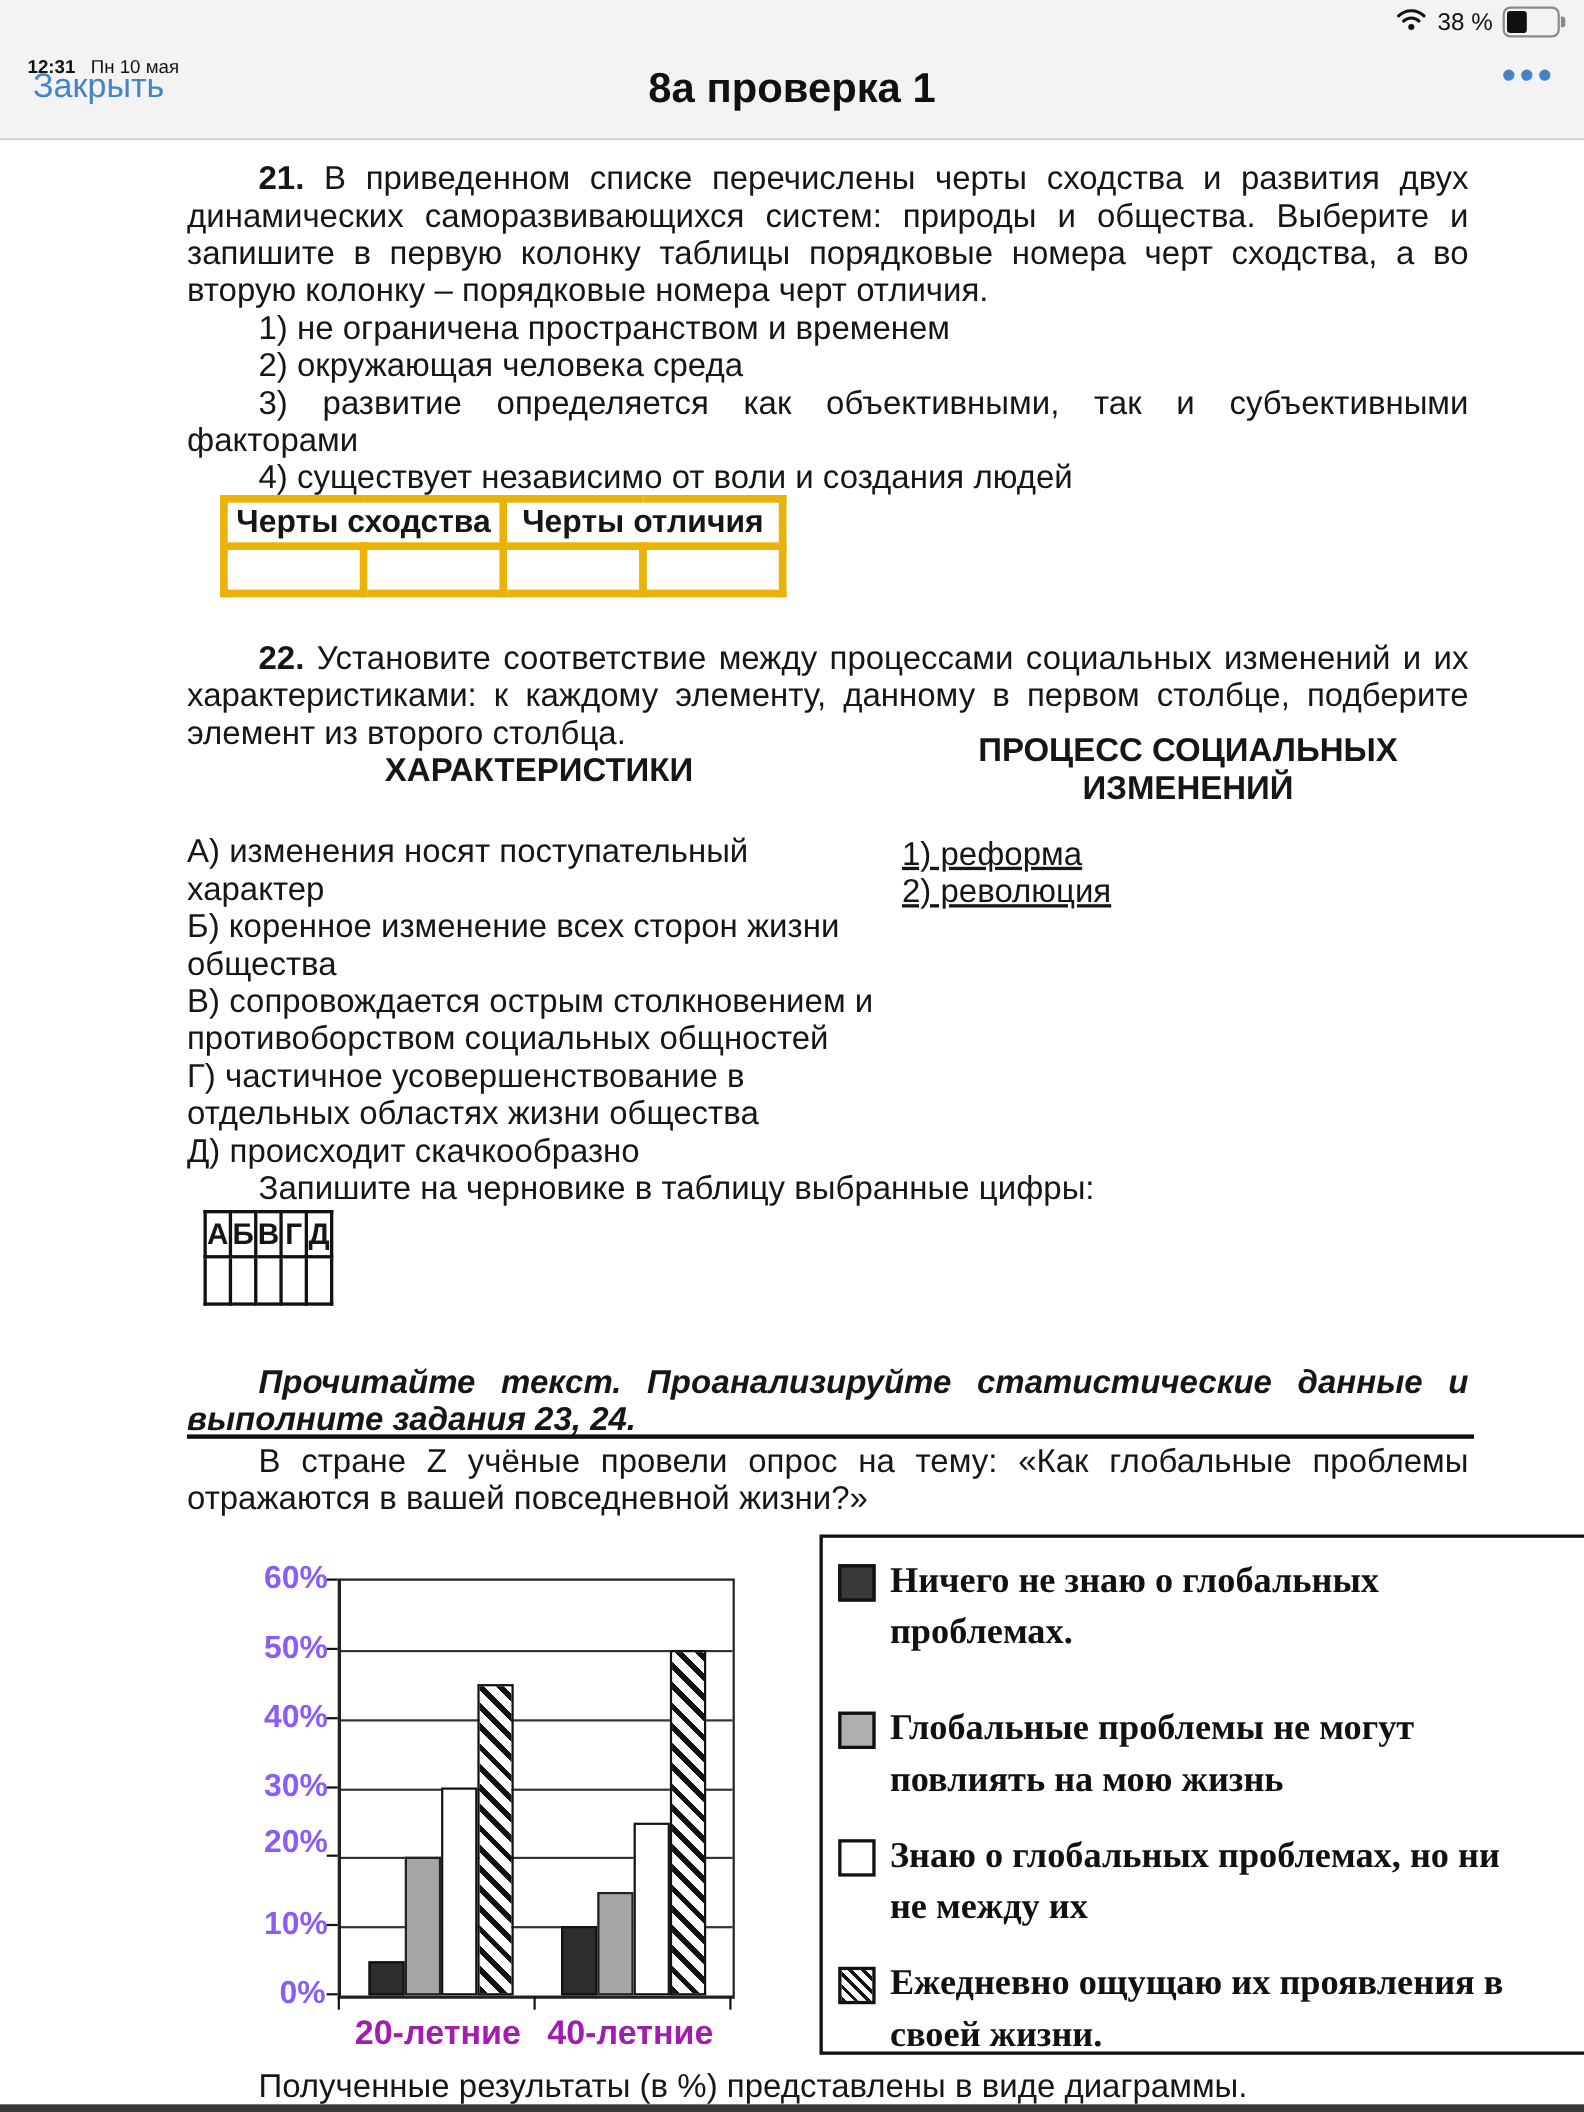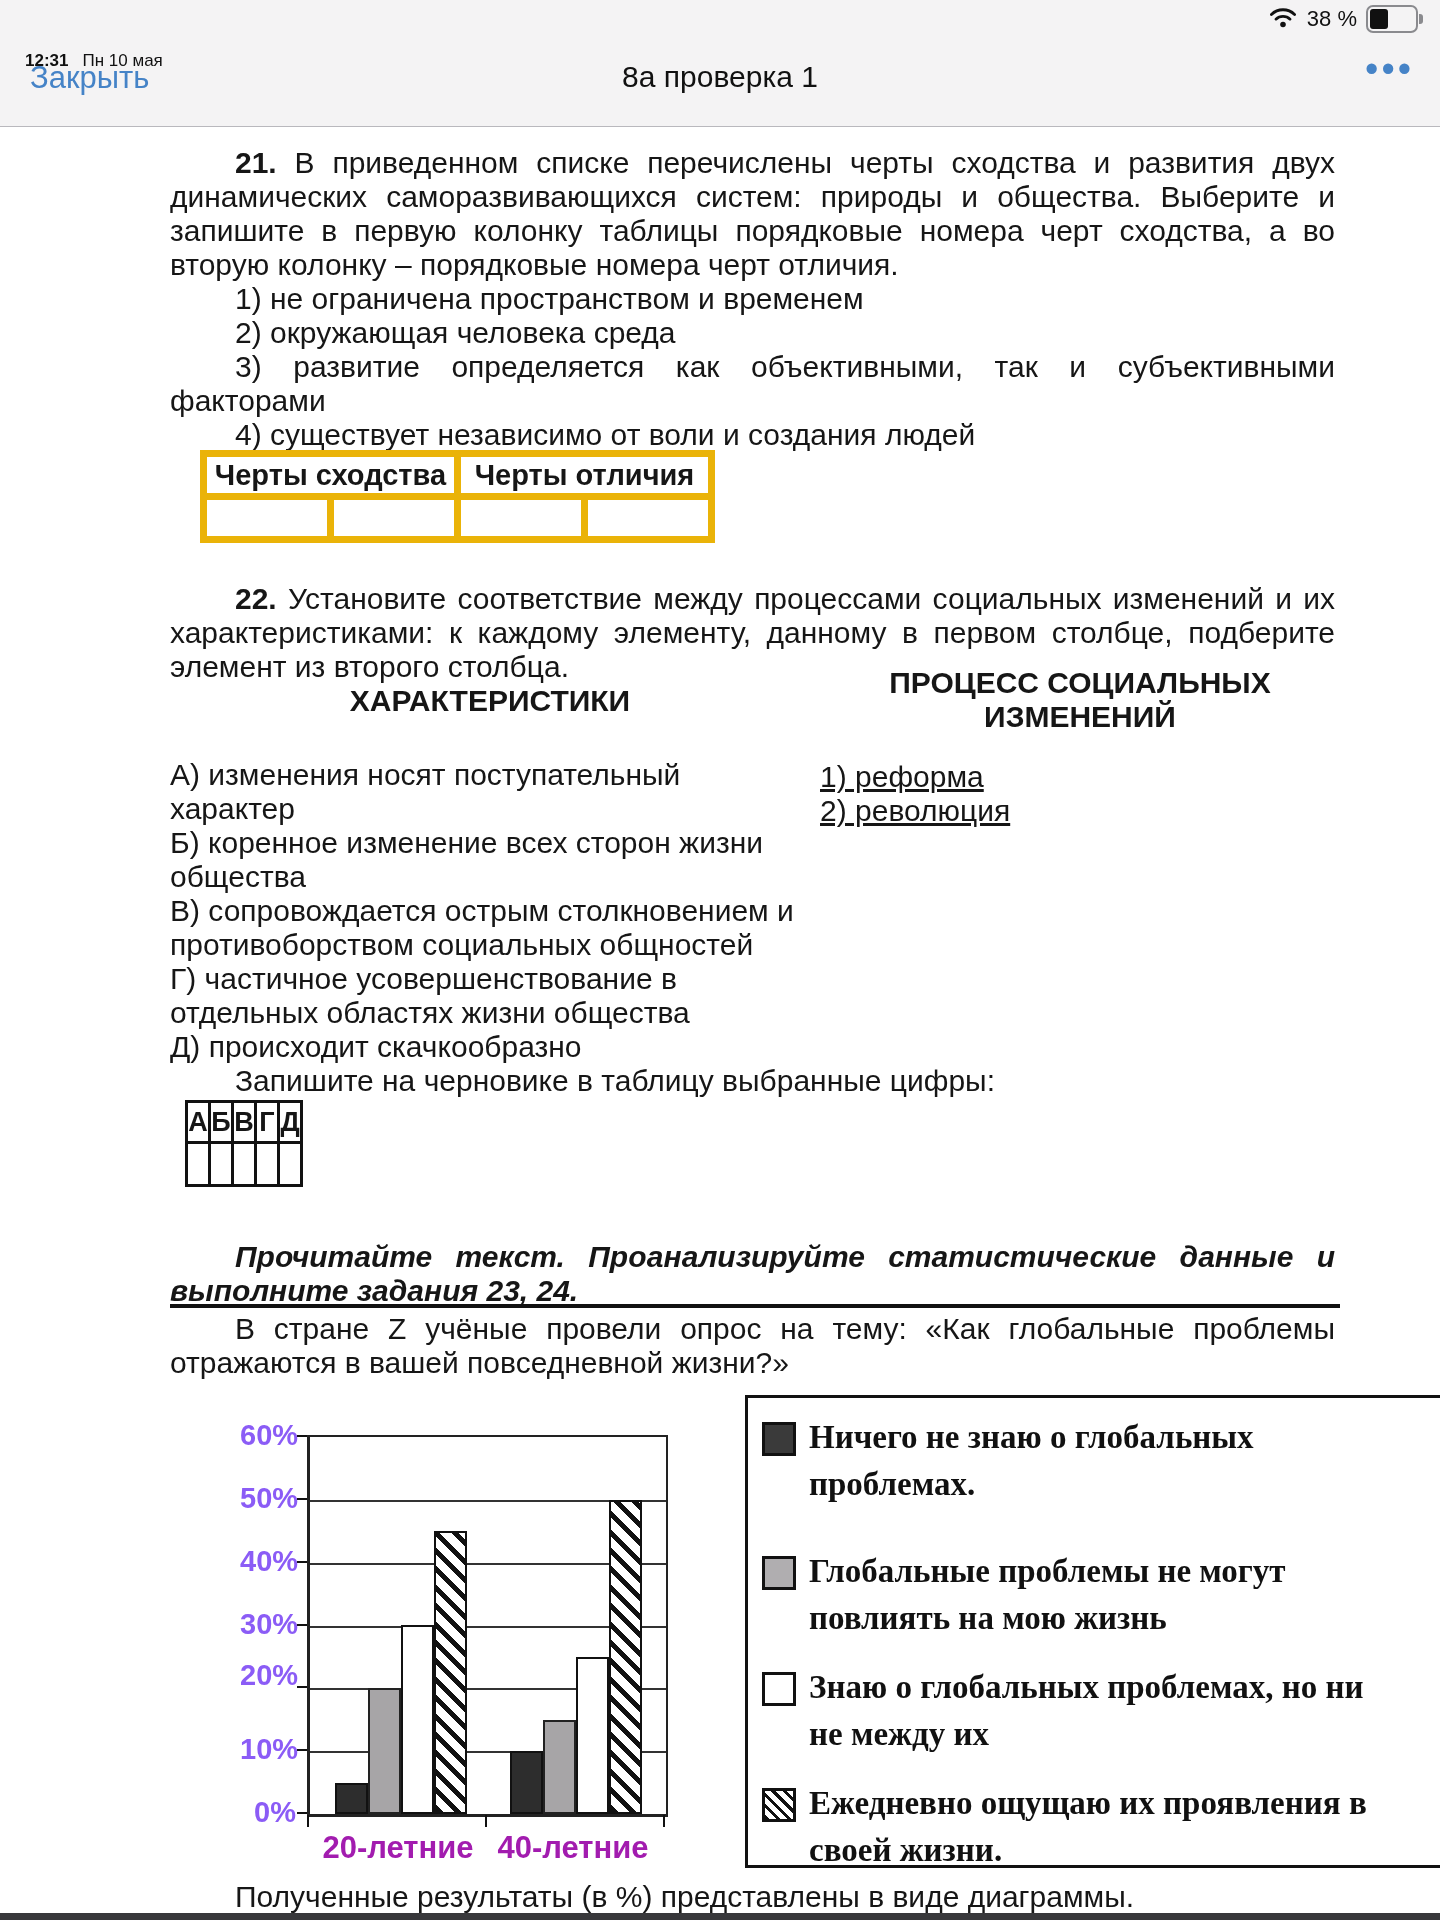--- a/index.html
+++ b/index.html
@@ -10,21 +10,21 @@
           border-bottom:1px solid #b9b8bd;box-sizing:border-box;}
   .status-left{position:absolute;left:25px;top:7px;font-size:17px;font-weight:600;color:#111;margin-top:44px;}
   .status-left .date{font-weight:500;margin-left:14px;}
   .status-right{position:absolute;right:22px;top:5px;display:flex;align-items:center;gap:9px;}
   .batt-label{font-size:22px;color:#111;}
   .battery{position:relative;width:48px;height:24px;border:2px solid #8a8a8e;border-radius:7px;}
   .battery .fill{position:absolute;left:2px;top:2px;bottom:2px;width:38%;background:#111;border-radius:3px;}
   .battery .nub{position:absolute;right:-7px;top:7px;width:4px;height:10px;background:#8a8a8e;
                 border-radius:0 3px 3px 0;}
   .close-btn{position:absolute;left:30px;top:60px;font-size:31px;color:#4583c7;cursor:pointer;}
-  .nav-title{position:absolute;left:0;top:60px;width:100%;text-align:center;font-size:30px;font-weight:400;color:#111;}
+  .nav-title{position:absolute;left:0;top:60px;width:100%;text-align:center;font-size:38px;font-weight:700;color:#111;}
   .menu-btn{position:absolute;right:26px;top:48px;font-size:38px;letter-spacing:3px;color:#4583c7;cursor:pointer;}
   
   .blk{position:absolute;left:170px;width:1165px;font-size:30px;line-height:34px;}
   .jline{text-align:justify;text-align-last:justify;white-space:nowrap;}
   .lline{text-align:left;white-space:nowrap;}
   .ind{text-indent:65px;}
   .b{font-weight:bold;}
   .bi{font-weight:bold;font-style:italic;}
   
   .t21{position:absolute;left:200px;top:450px;border-collapse:collapse;}

